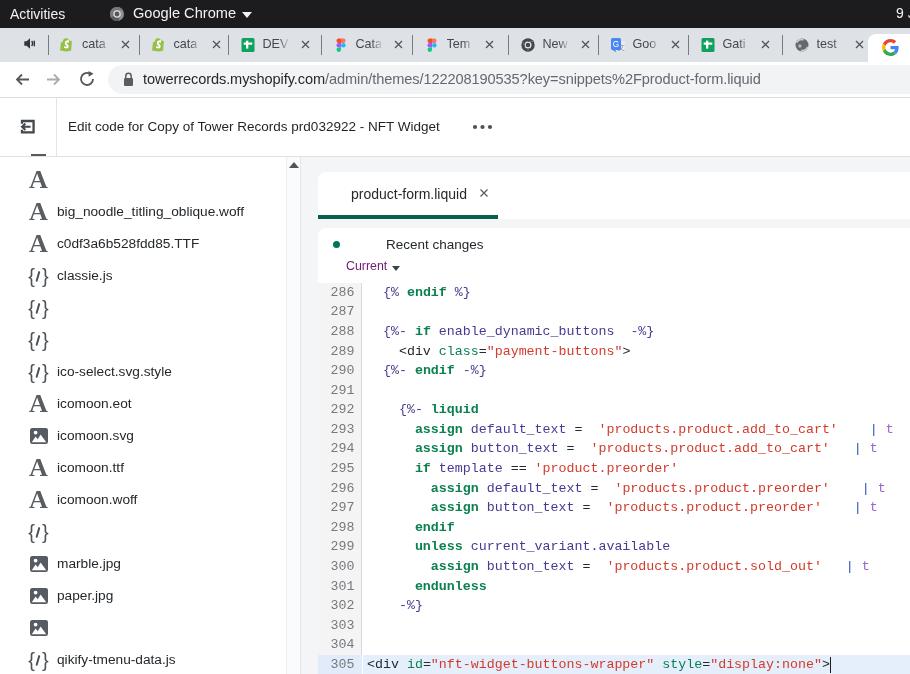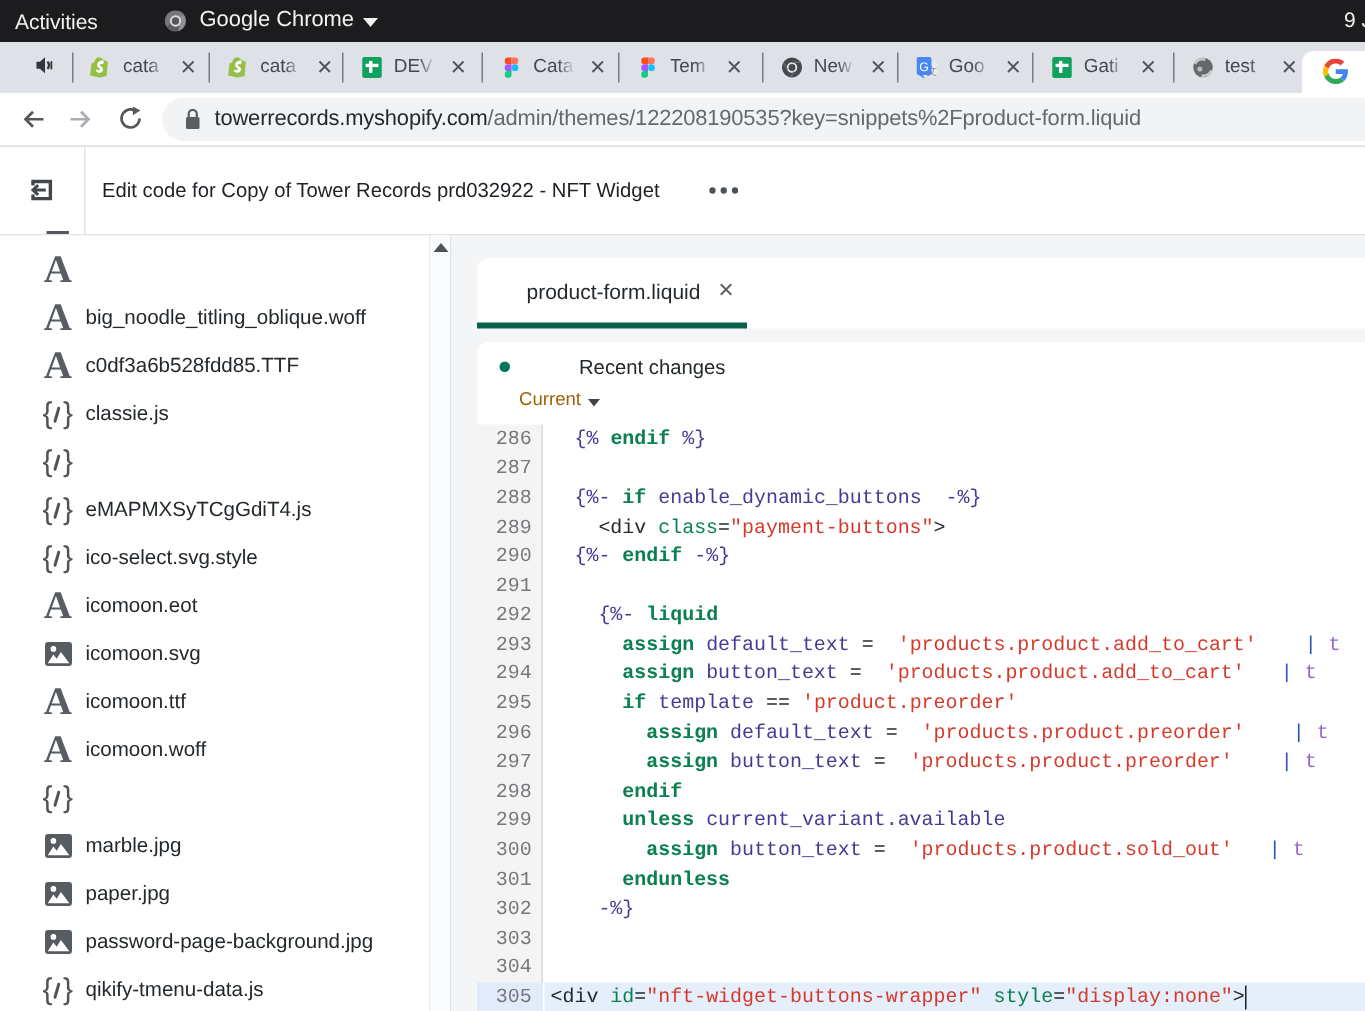--- a/index.html
+++ b/index.html
@@ -46,21 +46,21 @@
   .ficoJ .sl { width:2.2px; height:10.5px; background:#4d5359; transform:rotate(16deg); margin:0 2.4px; border-radius:1.2px; }
   .fname { position:absolute; left:57px; top:0; font-size:13.7px; color:#23282c; line-height:32px; white-space:nowrap; }
   
   #tabcard { left:318px; top:172px; width:592px; height:47px; background:#fff; border-radius:8px 0 0 0; }
   #etabtitle { position:absolute; left:16px; top:13.5px; font-size:14px; color:#24292d;margin-left:17px; }
   #etabclose { position:absolute; left:160px; top:15px; width:12px; height:12px; }
   #greenline { position:absolute; left:0; top:43px; width:180px; height:4px; background:#07604a; }
   #codecard { left:318px; top:228px; width:592px; height:446px; background:#fff; border-radius:8px 0 0 0; }
   #rcdot { position:absolute; left:15px; top:13px; width:7px; height:7px; border-radius:50%; background:#00775c; }
   #rctext { position:absolute; left:28px; top:9px; font-size:13.5px; color:#24292d;margin-left:40px; }
-  #current { position:absolute; left:28px; top:31px; font-size:12.4px; color:#a16207; }
+  #current { position:absolute; left:28px; top:31px; font-size:12.4px; color:#701a75; }
   #curarrow { position:absolute; left:74px; top:37.5px; width:0; height:0; border-left:4.5px solid transparent; border-right:4.5px solid transparent; border-top:5px solid #3e4347; }
   
   #gutter { left:318px; top:283px; width:43.5px; height:391px; background:#f4f4f4; border-right:1px solid #d8dadc; }
   .lnum { position:absolute; right:6px; width:40px; text-align:right;
     font-family:"Liberation Mono", monospace; font-size:13.3px; color:#75797d; line-height:19.58px; }
   #codebox { left:362.5px; top:283px; width:547.5px; height:391px; background:#fff; }
   .cline { position:absolute; left:4.5px; white-space:pre;
     font-family:"Liberation Mono", monospace; font-size:13.3px; line-height:19.58px; color:#24292e; }
   .kw { color:#0b8050; font-weight:bold; }
   .dl { color:#473a92; }
@@ -274,21 +274,20 @@
             <span class="sl"></span>
             <span class="br">}</span>
           </div>
         </div>
         <div class="fitem" style="top:167px">
           <div class="fico ficoJ">
             <span class="br">{</span>
             <span class="sl"></span>
             <span class="br">}</span>
           </div>
-          <div class="fname">eMAPMXSyTCgGdiT4.js</div>
         </div>
         <div class="fitem" style="top:199px">
           <div class="fico ficoJ">
             <span class="br">{</span>
             <span class="sl"></span>
             <span class="br">}</span>
           </div>
           <div class="fname">ico-select.svg.style</div>
         </div>
         <div class="fitem" style="top:231px">
@@ -325,21 +324,20 @@
         <div class="fitem" style="top:423px">
           <div class="fico"><svg width="18" height="16" viewBox="0 0 18 16" style="margin-top:8px">
               <path fill-rule="evenodd" clip-rule="evenodd" d="M2.2 0 H15.8 A2.2 2.2 0 0 1 18 2.2 V13.8 A2.2 2.2 0 0 1 15.8 16 H2.2 A2.2 2.2 0 0 1 0 13.8 V2.2 A2.2 2.2 0 0 1 2.2 0 Z M5.6 2.7 A1.9 1.9 0 1 0 5.6 6.5 A1.9 1.9 0 0 0 5.6 2.7 Z M1.8 14.2 L5.6 8.4 L7.8 11.2 L10.6 6.6 L16.2 14.2 Z" fill="#565c62"></path>
             </svg></div>
           <div class="fname">paper.jpg</div>
         </div>
         <div class="fitem" style="top:455px">
           <div class="fico"><svg width="18" height="16" viewBox="0 0 18 16" style="margin-top:8px">
               <path fill-rule="evenodd" clip-rule="evenodd" d="M2.2 0 H15.8 A2.2 2.2 0 0 1 18 2.2 V13.8 A2.2 2.2 0 0 1 15.8 16 H2.2 A2.2 2.2 0 0 1 0 13.8 V2.2 A2.2 2.2 0 0 1 2.2 0 Z M5.6 2.7 A1.9 1.9 0 1 0 5.6 6.5 A1.9 1.9 0 0 0 5.6 2.7 Z M1.8 14.2 L5.6 8.4 L7.8 11.2 L10.6 6.6 L16.2 14.2 Z" fill="#565c62"></path>
             </svg></div>
-          <div class="fname">password-page-background.jpg</div>
         </div>
         <div class="fitem" style="top:487px">
           <div class="fico ficoJ">
             <span class="br">{</span>
             <span class="sl"></span>
             <span class="br">}</span>
           </div>
           <div class="fname">qikify-tmenu-data.js</div>
         </div>
       </div>

